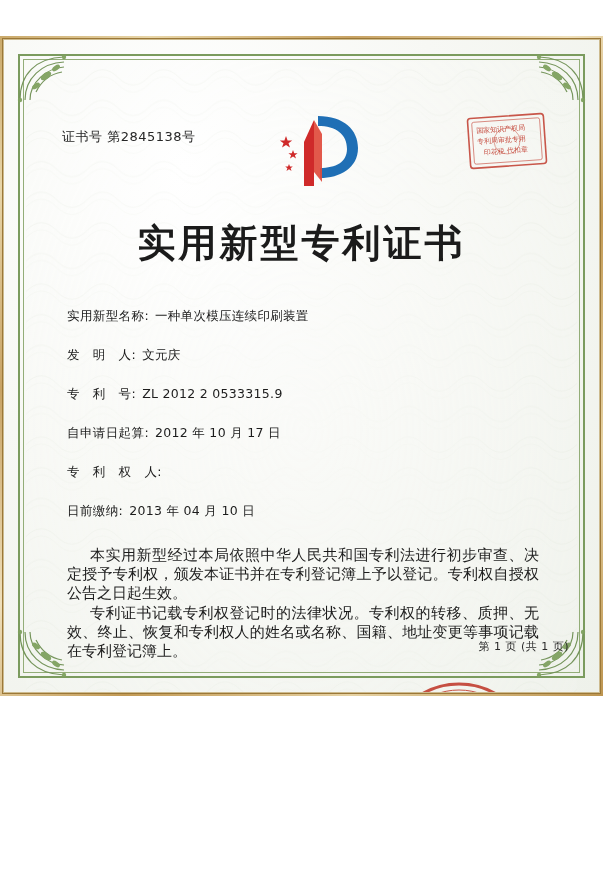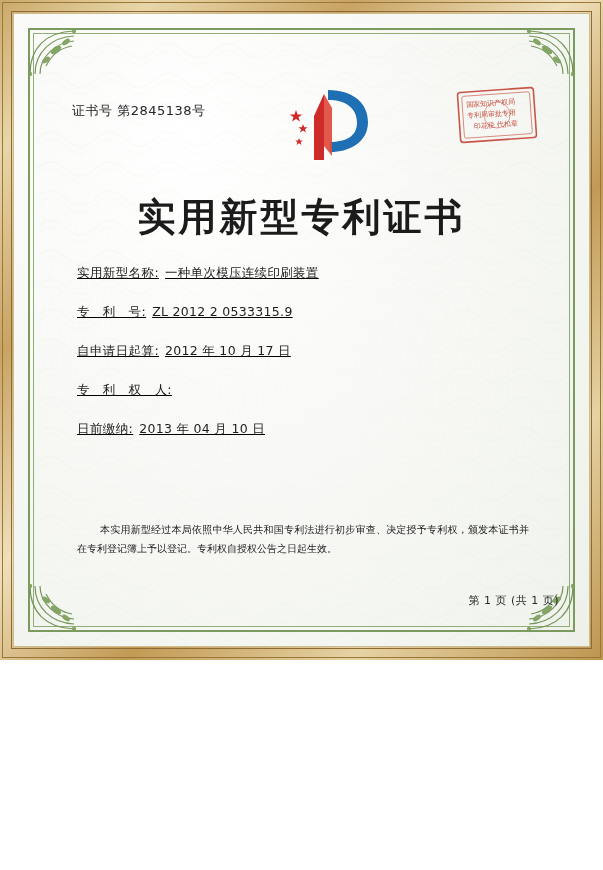--- a/index.html
+++ b/index.html
@@ -16,21 +16,22 @@
 
   
   #certificate {
     position: relative;
     width: 603px;
     height: 660px;
     box-sizing: border-box;
     background:
       linear-gradient(135deg, #caa96a 0%, #e8d6a9 12%, #c8a364 28%, #efe0bb 45%,
                       #c29a55 62%, #e6d2a3 80%, #bd9550 100%);
-    padding: 13px;
+    padding: 3px;
+    margin-top: 36px;
   }
   
   #frame-inner-border {
     position: absolute;
     left: 11px; top: 11px; right: 11px; bottom: 11px;
     border: 1px solid #8d6b33;
     box-sizing: border-box;
     pointer-events: none;
   }
   #frame-outer-border {
@@ -139,22 +140,21 @@
     letter-spacing: 3px;
     color: #1b1b1b;
     font-family: "DejaVu Sans", "Liberation Sans", sans-serif;
   }
 
   
   #fields {
     position: absolute;
     left: 33px;
     right: 30px;
-    top: 223px;
-    text-decoration: underline;
+    top: 240px;
   }
   .field-row {
     display: flex;
     align-items: baseline;
     margin-bottom: 22px;
     font-size: 12.5px;
     color: #1c1c1c;
     font-family: "DejaVu Sans", sans-serif;
   }
   .field-label {
@@ -169,21 +169,21 @@
   .field-row.tight { margin-bottom: 20px; }
 
   
   #paragraphs {
     position: absolute;
     left: 33px;
     right: 30px;
     top: 478px;
   }
   .para {
-    font-size: 10px;
+    font-size: 15px;
     line-height: 19px;
     color: #1c1c1c;
     text-indent: 23px;
     text-align: justify;
     margin: 0 0 1px 0;
     font-family: "DejaVu Sans", sans-serif;
   }
 
   
   #barcode {
@@ -366,38 +366,43 @@
       </svg>
 
       <div id="main-title">实用新型专利证书</div>
 
       <div id="fields">
         <div class="field-row">
           <span class="field-label">实用新型名称:</span>
           <span class="field-value">一种单次模压连续印刷装置</span>
         </div>
         <div class="field-row">
+          <span class="field-label">发　明　人:</span>
+          <span class="field-value">文元庆</span>
+        </div>
+        <div class="field-row">
           <span class="field-label">专　利　号:</span>
           <span class="field-value">ZL 2012 2 0533315.9</span>
         </div>
         <div class="field-row">
           <span class="field-label">自申请日起算:</span>
           <span class="field-value">2012 年 10 月 17 日</span>
         </div>
         <div class="field-row">
           <span class="field-label">专　利　权　人:</span>
         </div>
         <div class="field-row tight">
           <span class="field-label">日前缴纳:</span>
           <span class="field-value">2013 年 04 月 10 日</span>
         </div>
       </div>
 
       <div id="paragraphs">
         <p class="para">本实用新型经过本局依照中华人民共和国专利法进行初步审查、决定授予专利权，颁发本证书并在专利登记簿上予以登记。专利权自授权公告之日起生效。</p>
+        <p class="para">专利证书记载专利权登记时的法律状况。专利权的转移、质押、无效、终止、恢复和专利权人的姓名或名称、国籍、地址变更等事项记载在专利登记簿上。</p>
       </div>
 
       <svg id="barcode" viewBox="0 0 186 22" preserveAspectRatio="none">
         <g fill="#1a1a1a">
           <rect x="0" y="0" width="2" height="22"></rect>
             <rect x="4" y="0" width="1" height="22"></rect>
           <rect x="7" y="0" width="3" height="22"></rect>
             <rect x="12" y="0" width="1" height="22"></rect>
           <rect x="15" y="0" width="2" height="22"></rect>
             <rect x="19" y="0" width="1" height="22"></rect>

